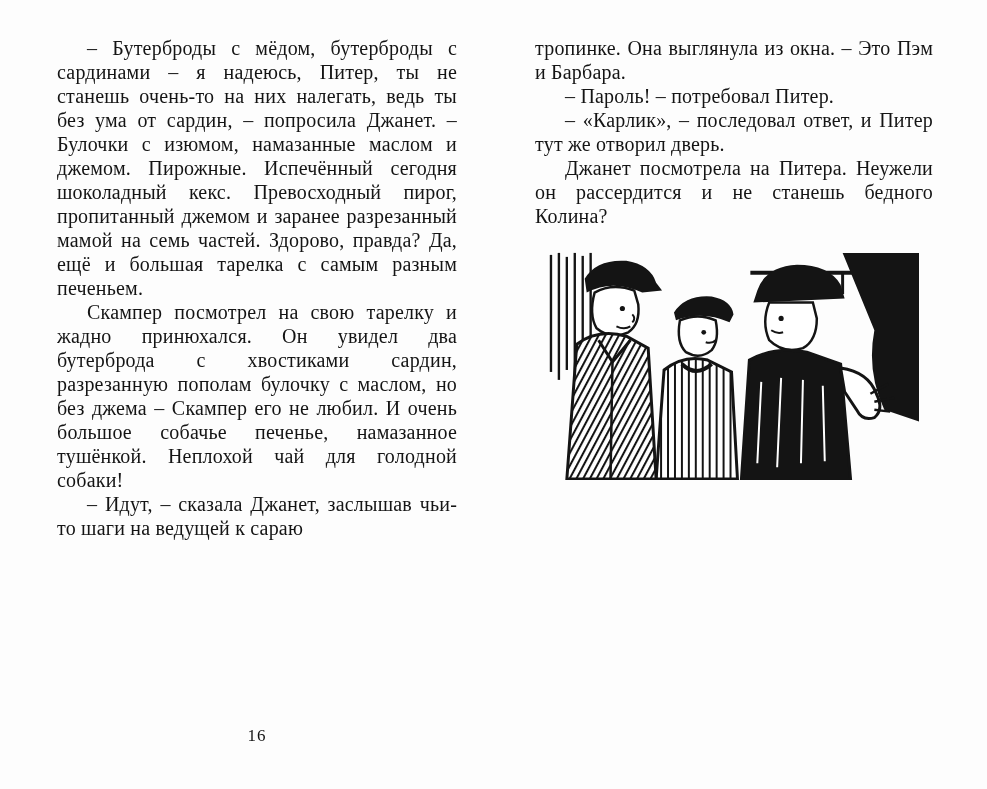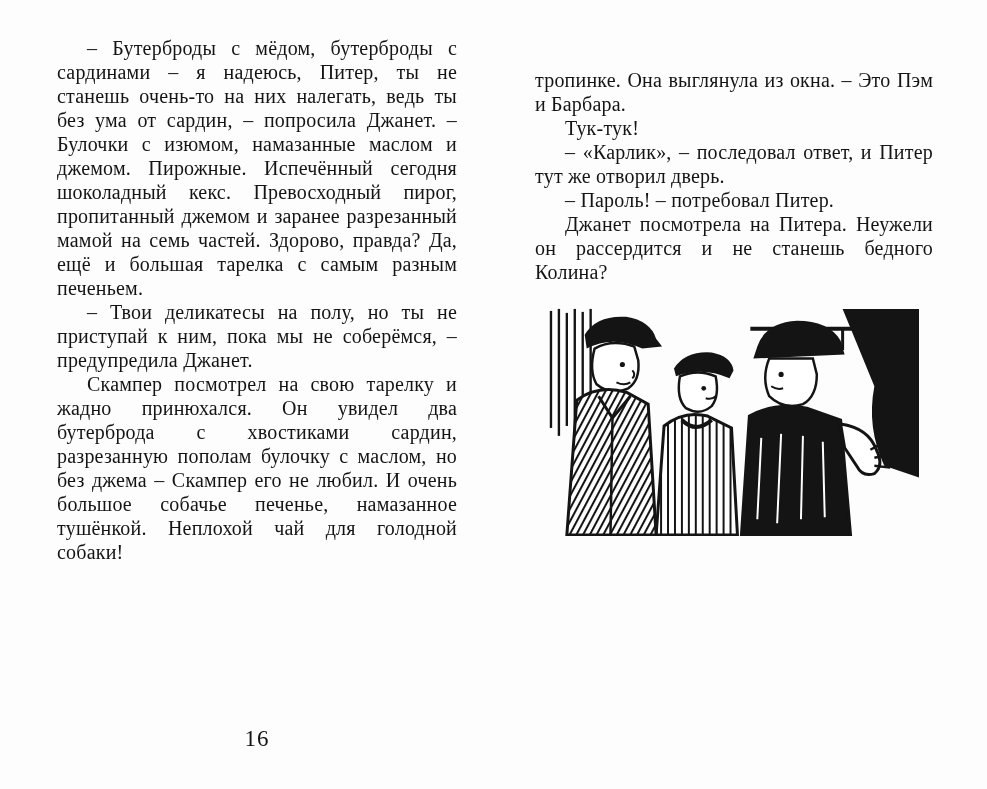--- a/index.html
+++ b/index.html
@@ -25,54 +25,53 @@
     height: 692px;
     overflow: hidden;
     font-size: 20px;
     line-height: 24px;
     text-align: justify;
     letter-spacing: 0.2px;
     hyphens: auto;
   }
   .col.right { width: 398px; }
   .col p { margin: 0; text-indent: 30px; }
-  .col p.cont { text-indent: 0; margin-top: 32px; }
+  .col p.cont { text-indent: 0; }
   .illustration {
     margin: 24px 0 0 12px;
     width: 372px;
     height: 228px;
   }
   .illustration svg { display: block; }
   .page-number {
     position: absolute;
     top: 726px;
     left: 57px;
     width: 400px;
     text-align: center;
-    font-size: 23px;
+    font-size: 17px;
     letter-spacing: 1px;
   }
 </style>
 </head>
 <body>
 
 <div class="spread">
   <div class="columns">
 
     <div class="col left" lang="ru">
       <p>– Бутерброды с мёдом, бутерброды с сардинами – я надеюсь, Питер, ты не станешь очень-то на них налегать, ведь ты без ума от сардин, – попросила Джанет. – Булочки с изюмом, намазанные маслом и джемом. Пирожные. Испечённый сегодня шоколадный кекс. Превосходный пирог, пропитанный джемом и заранее разрезанный мамой на семь частей. Здорово, правда? Да, ещё и большая тарелка с самым разным печеньем.</p>
-      <p>– Твои деликатесы на полу, но ты не приступай к ним, пока мы не соберёмся, – предупредила Джанет.</p>
       <p>Скампер посмотрел на свою тарелку и жадно принюхался. Он увидел два бутерброда с хвостиками сардин, разрезанную пополам булочку с маслом, но без джема – Скампер его не любил. И очень большое собачье печенье, намазанное тушёнкой. Неплохой чай для голодной собаки!</p>
+      <p>– Идут, – сказала Джанет, заслышав чьи-то шаги на ведущей к сараю</p>
     </div>
 
     <div class="col right" lang="ru">
       <p class="cont">тропинке. Она выглянула из окна. – Это Пэм и Барбара.</p>
-      <p>Тук-тук!</p>
+      <p>– Пароль! – потребовал Питер.</p>
       <p>– «Карлик», – последовал ответ, и Питер тут же отворил дверь.</p>
-      <p>– Пароль! – потребовал Питер.</p>
       <p>Джанет посмотрела на Питера. Неужели он рассердится и не станешь бедного Колина?</p>
 
       <div class="illustration" role="img" aria-label="Чернильный рисунок: трое детей в кепках у двери, один поднял руку">
         <svg viewBox="0 0 375 228" width="372" height="228" xmlns="http://www.w3.org/2000/svg">
           <defs>
             <pattern id="hatch" width="6" height="6" patternUnits="userSpaceOnUse" patternTransform="rotate(28)">
               <rect width="6" height="6" fill="#ffffff"></rect>
               <line x1="1" y1="0" x2="1" y2="6" stroke="#141414" stroke-width="2.1"></line>
             </pattern>
             <pattern id="vhatch" width="7" height="7" patternUnits="userSpaceOnUse">

